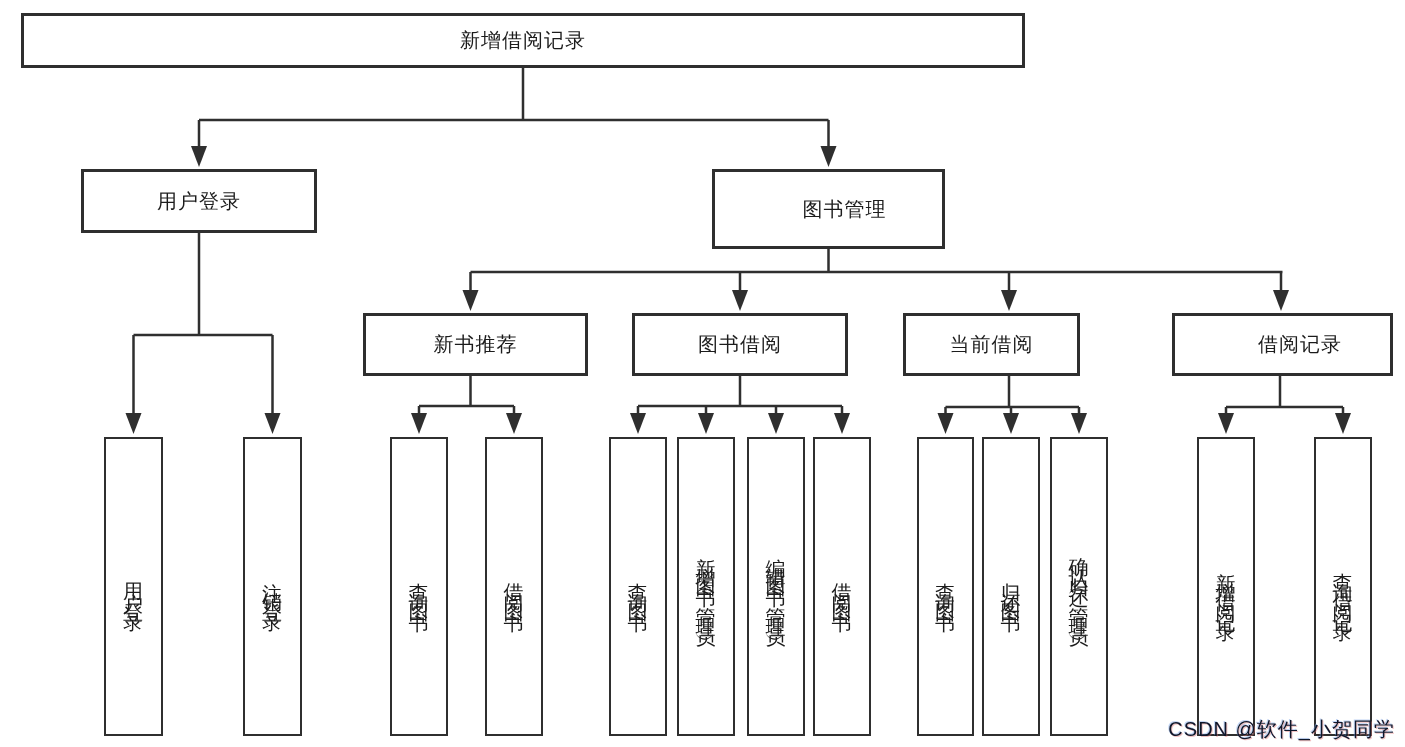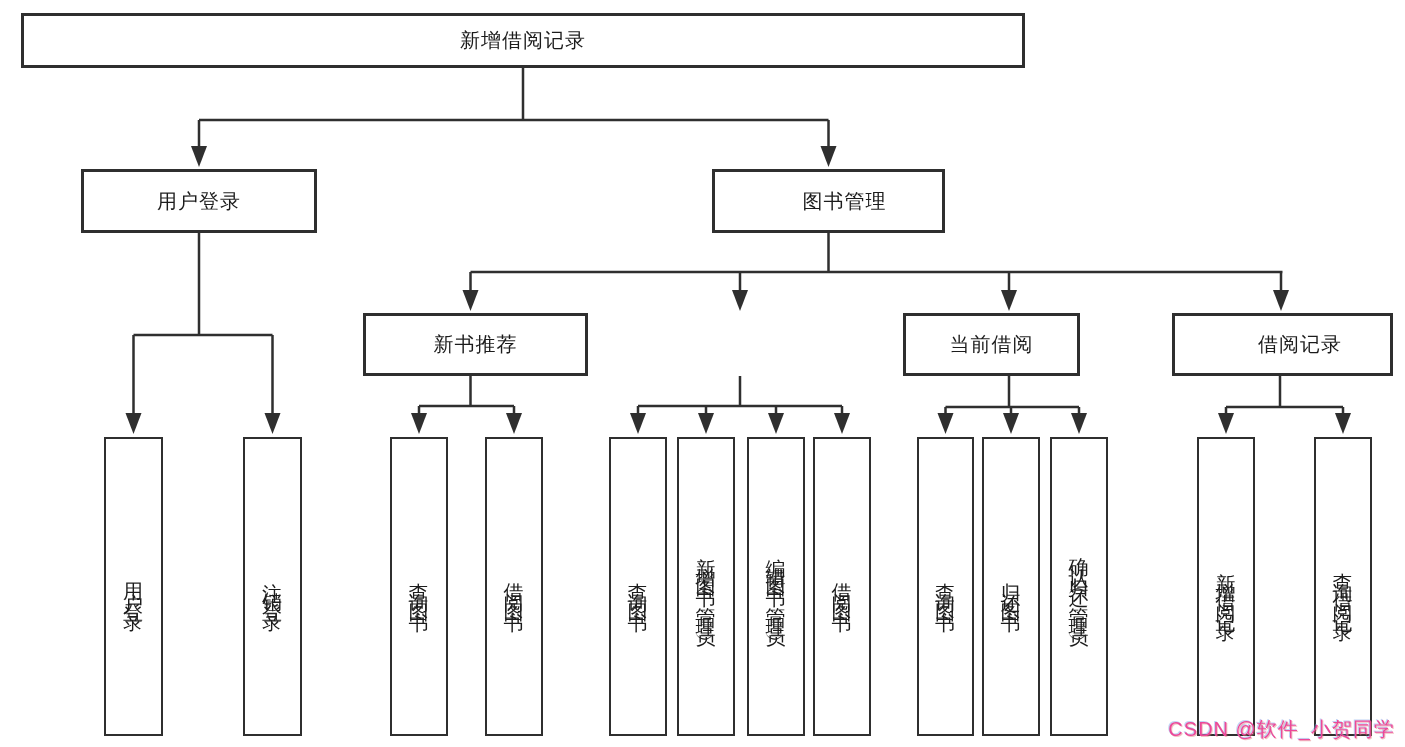--- a/index.html
+++ b/index.html
@@ -16,21 +16,21 @@
   .leaf{
     position:absolute;box-sizing:border-box;border:2px solid #2f2f2f;background:#ffffff;
     display:flex;align-items:center;justify-content:center;z-index:2;
   }
   .vtext{
     writing-mode:vertical-rl;text-orientation:mixed;
     font-size:20px;letter-spacing:10px;line-height:1.1;
   }
   .watermark{
     position:absolute;right:10px;bottom:4px;z-index:5;
-    font-size:20px;letter-spacing:1px;color:#ec4899;
+    font-size:20px;letter-spacing:1px;color:#0f172a;
     text-shadow:1px 1px 0 rgba(225,120,120,.45),-1px -1px 0 rgba(120,160,230,.45);
     white-space:nowrap;
   }
 </style>
 </head>
 <body>
 
 <div id="canvas">
 
   <svg class="connectors" width="1405" height="747" viewBox="0 0 1405 747" aria-hidden="true">
@@ -61,23 +61,24 @@
       <polygon points="1003,413 1019,413 1011,434"></polygon>
       <polygon points="1071,413 1087,413 1079,434"></polygon>
       <polygon points="1218,413 1234,413 1226,434"></polygon>
       <polygon points="1335,413 1351,413 1343,434"></polygon>
     </g>
   </svg>
 
   <div class="node" style="left:21px;top:13px;width:1004px;height:55px;">新增借阅记录</div>
 
   <div class="node" style="left:81px;top:169px;width:236px;height:64px;">用户登录</div>
-  <div class="node" style="left:712px;top:169px;width:233px;height:64px;padding-left:32px;">图书管理</div>
+  <div class="node" style="left:712px;top:169px;width:233px;height:80px;padding-left:32px;">图书管理</div>
 
   <div class="node" style="left:363px;top:313px;width:225px;height:63px;">新书推荐</div>
+  <div class="node" style="left:632px;top:313px;width:216px;height:63px;">图书借阅</div>
   <div class="node" style="left:903px;top:313px;width:177px;height:63px;">当前借阅</div>
   <div class="node" style="left:1172px;top:313px;width:221px;height:63px;padding-left:35px;">借阅记录</div>
 
   <div class="leaf" style="left:104px;top:437px;width:59px;height:299px;">
     <span class="vtext">用户登录</span>
   </div>
   <div class="leaf" style="left:243px;top:437px;width:59px;height:299px;">
     <span class="vtext">注销登录</span>
   </div>
 

